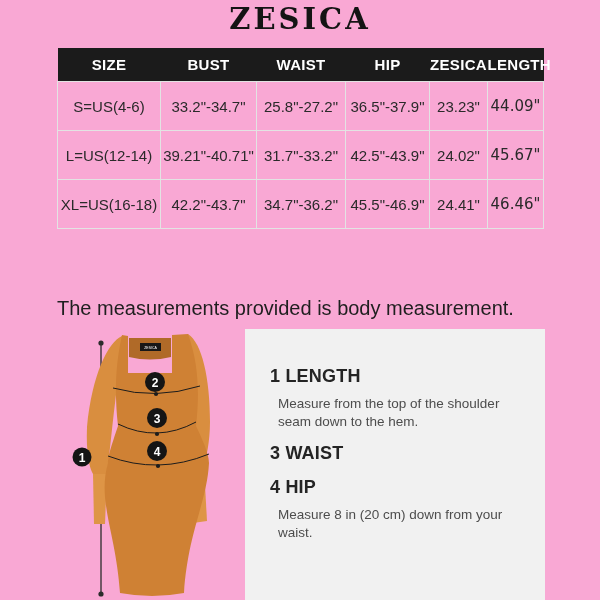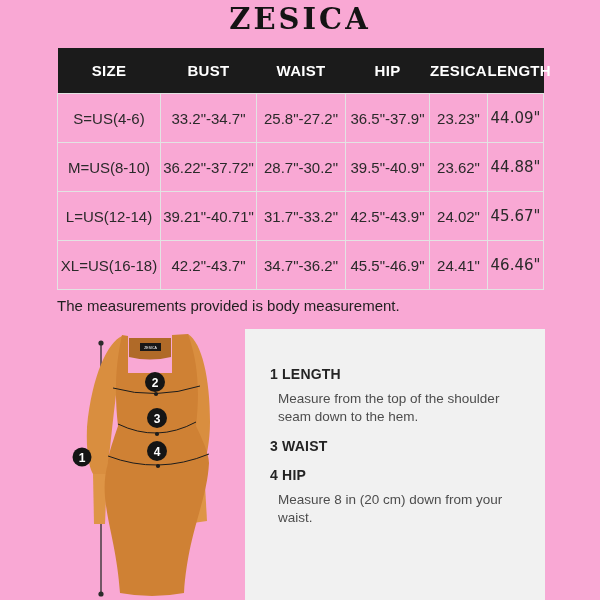--- a/index.html
+++ b/index.html
@@ -8,34 +8,34 @@
 
   
   .logo{position:absolute;top:2px;left:0;right:0;text-align:center;
         font-family:"DejaVu Serif",serif;font-size:29px;font-weight:700;
         letter-spacing:3px;color:#141414;}
 
   
   table.size-table{position:absolute;left:57px;top:48px;width:486px;
         border-collapse:collapse;table-layout:fixed;}
   table.size-table th{background:#1b1b1b;color:#ffffff;font-size:15px;font-weight:700;
-        height:45px;letter-spacing:.3px;white-space:nowrap;overflow:visible;padding:0;}
+        height:33px;letter-spacing:.3px;white-space:nowrap;overflow:visible;padding:0;}
   table.size-table td{border:1px solid #e3e3e3;text-align:center;vertical-align:middle;
         height:48px;font-size:15px;color:#2a2a2a;white-space:nowrap;padding:0;}
   td.col-length{font-family:"DejaVu Sans",sans-serif;font-size:14.5px;}
   td.col-size{font-size:15.5px;}
 
-  .note{position:absolute;left:57px;top:297px;font-size:15px;color:#1f1f1f;}
+  .note{position:absolute;left:57px;top:297px;font-size:20px;color:#1f1f1f;}
 
   
   .guide{position:absolute;left:0;top:329px;width:600px;height:271px;}
   .panel{position:absolute;left:245px;top:0;width:300px;height:271px;background:#f1f1f1;
          box-sizing:border-box;padding:37px 20px 0 25px;}
   .g-item{margin-bottom:13px;}
-  .g-item h3{margin:0 0 2px 0;font-size:14px;font-weight:700;color:#242424;letter-spacing:.2px;}
+  .g-item h3{margin:0 0 2px 0;font-size:18px;font-weight:700;color:#242424;letter-spacing:.2px;}
   .g-item p{margin:8px;font-size:13.5px;line-height:1.3;color:#4d4d4d;max-width:245px;}
 
   .illustration{position:absolute;left:60px;top:1px;width:185px;height:269px;}
 </style>
 </head>
 <body>
 
 <div class="page">
 
   <div class="logo">ZESICA</div>
@@ -60,28 +60,20 @@
       </tr>
     </thead>
     <tbody>
       <tr>
         <td class="col-size">S=US(4-6)</td>
         <td>33.2"-34.7"</td>
         <td>25.8"-27.2"</td>
         <td>36.5"-37.9"</td>
         <td>23.23"</td>
         <td class="col-length">44.09"</td>
-      </tr>
-      <tr>
-        <td class="col-size">M=US(8-10)</td>
-        <td>36.22"-37.72"</td>
-        <td>28.7"-30.2"</td>
-        <td>39.5"-40.9"</td>
-        <td>23.62"</td>
-        <td class="col-length">44.88"</td>
       </tr>
       <tr>
         <td class="col-size">L=US(12-14)</td>
         <td>39.21"-40.71"</td>
         <td>31.7"-33.2"</td>
         <td>42.5"-43.9"</td>
         <td>24.02"</td>
         <td class="col-length">45.67"</td>
       </tr>
       <tr>

